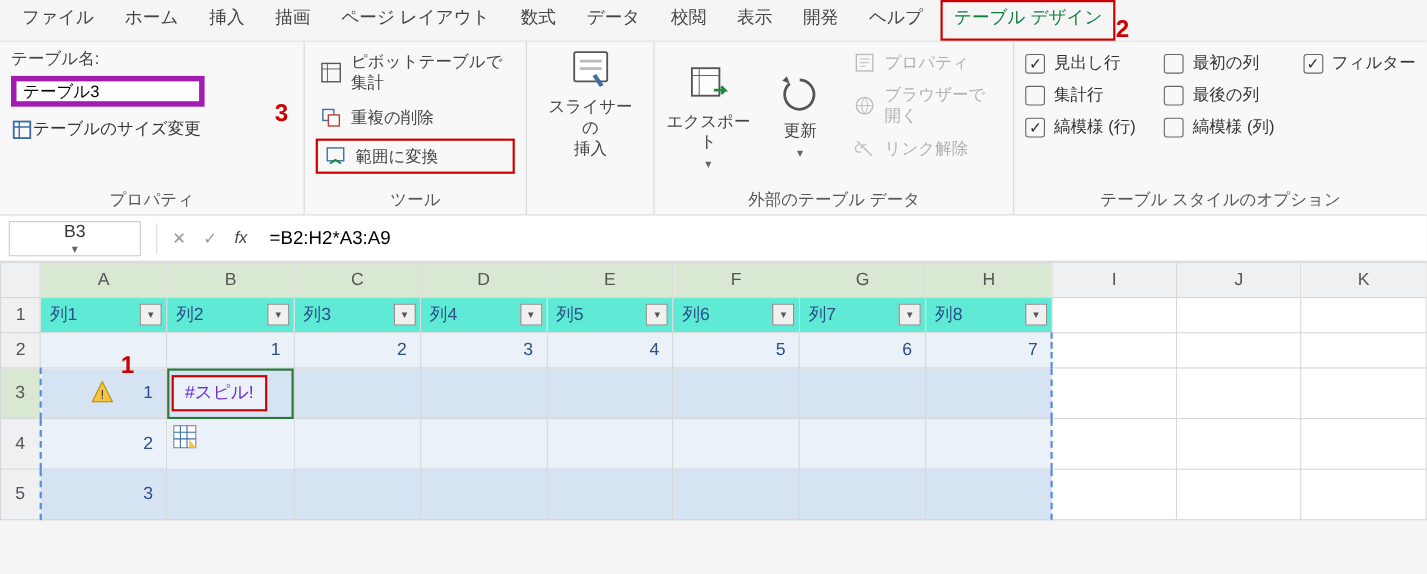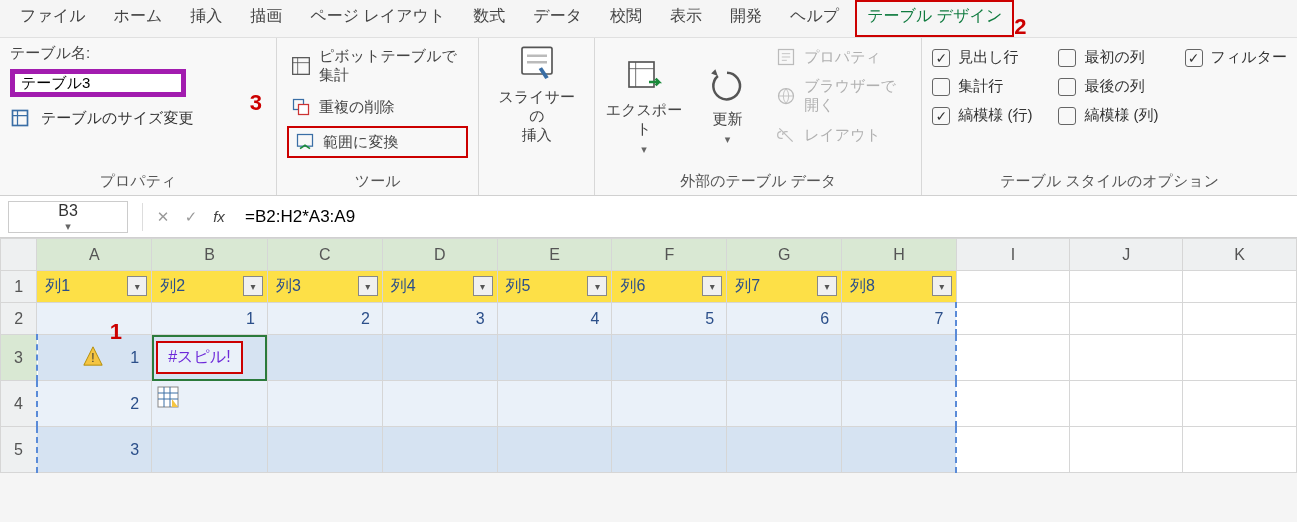--- a/index.html
+++ b/index.html
@@ -12,21 +12,21 @@
 
   
   .ribbon { display: flex; height: 158px; border-bottom: 1px solid #d0d0d0; background: #f8f8f8; }
   .group { border-right: 1px solid #d8d8d8; padding: 6px 10px 2px; display: flex; flex-direction: column; position: relative; }
   .group-body { flex: 1; display: flex; gap: 10px; }
   .group-label { text-align: center; font-size: 15px; color: #555; padding: 4px 0 2px; }
   .col { display: flex; flex-direction: column; gap: 3px; }
 
   .table-name-label { font-size: 15px; color: #444; margin-bottom: 3px; }
   .table-name-input { width: 176px; height: 28px; border: 5px solid #a21caf; padding: 2px 6px; font-size: 15px; background: #fff; }
-  .resize-btn { display: flex; align-items: flex-end; gap: 11px; margin-top: 8px; cursor: pointer; }
+  .resize-btn { display: flex; align-items: flex-start; gap: 0; margin-top: 8px; cursor: pointer; }
 
   .tool-btn { display: flex; align-items: center; gap: 8px; padding: 3px 4px; cursor: pointer; font-size: 15px; color: #444; }
   .tool-btn.highlighted { border: 2px solid #cc0000; padding: 4px 6px; }
 
   .big-btn { display: flex; flex-direction: column; align-items: center; justify-content: center; width: 88px; gap: 4px; cursor: pointer; font-size: 15px; color: #444; text-align: center; }
   .big-btn .caret { font-size: 11px; color: #666; }
 
   .ext-col { display: flex; flex-direction: column; gap: 4px; }
   .ext-btn { display: flex; align-items: center; gap: 8px; padding: 3px 4px; cursor: pointer; font-size: 15px; }
   .disabled { color: #b0b0b0; cursor: default; }
@@ -54,21 +54,21 @@
   .sheet { border-collapse: collapse; table-layout: fixed; }
   .sheet th, .sheet td { border: 1px solid #d6d6d6; height: 32px; font-size: 16px; font-weight: normal; }
   .corner { width: 38px; background: #eef0f1; }
   .col-h { width: 120px; background: #eef0f1; color: #555; text-align: center; position: relative; }
   .col-h.in-table { background: #d9e8d3; }
   .row-h { width: 38px; background: #eef0f1; color: #555; text-align: center; }
   .row-h.sel { background: #d9e8d3; }
   .sheet tbody tr:first-child td { height: 30px; }
   .sheet tbody tr:nth-child(n+3) td, .sheet tbody tr:nth-child(n+3) th.row-h { height: 46px; }
 
-  .table-header { background: #fde047; color: #2b4f8a; font-weight: 600; padding: 0 8px; position: relative; text-align: left; }
+  .table-header { background: #5eead4; color: #2b4f8a; font-weight: 600; padding: 0 8px; position: relative; text-align: left; }
   .table-header .dd-btn { position: absolute; right: 4px; top: 5px; width: 20px; height: 20px; border: 1px solid #888; background: #f0f0f0; display: flex; align-items: center; justify-content: center; font-size: 10px; color: #555; cursor: pointer; }
   .band-light { background: #eaf1f9; }
   .band-dark { background: #d6e3f2; }
   .num { text-align: right; padding-right: 12px; color: #2b4f8a; }
 
   .spill-box { display: inline-block; border: 2px solid #cc0000; padding: 4px 10px; color: #6d28d9; background: #eaf1f9; margin-left: 2px; }
 
   .dashed-r { border-right: 2px dashed #5a8bd8 !important; }
   .dashed-l { border-left: 2px dashed #5a8bd8 !important; }
 
@@ -192,21 +192,21 @@
               <circle cx="12" cy="12" r="9" fill="none" stroke="#bbb" stroke-width="1.5"></circle>
               <path d="M3 12h18M12 3a14 14 0 0 1 0 18M12 3a14 14 0 0 0 0 18" fill="none" stroke="#bbb"></path>
             </svg>
           <span>ブラウザーで開く</span>
         </div>
         <div class="ext-btn disabled">
           <svg class="icon" viewBox="0 0 24 24">
               <path d="M8 12a4 4 0 0 1 4-4h2m-6 8h-2a4 4 0 0 1 0-8" fill="none" stroke="#bbb" stroke-width="1.5"></path>
               <path d="M4 4l16 16" stroke="#bbb" stroke-width="1.5"></path>
             </svg>
-          <span>レイアウト</span>
+          <span>リンク解除</span>
         </div>
       </div>
     </div>
     <div class="group-label">外部のテーブル データ</div>
   </div>
 
   <div class="group" style="flex:1; border-right:none;">
     <div class="group-body" style="gap:26px; padding-top:4px;">
       <div class="check-col">
         <div class="check-item">

